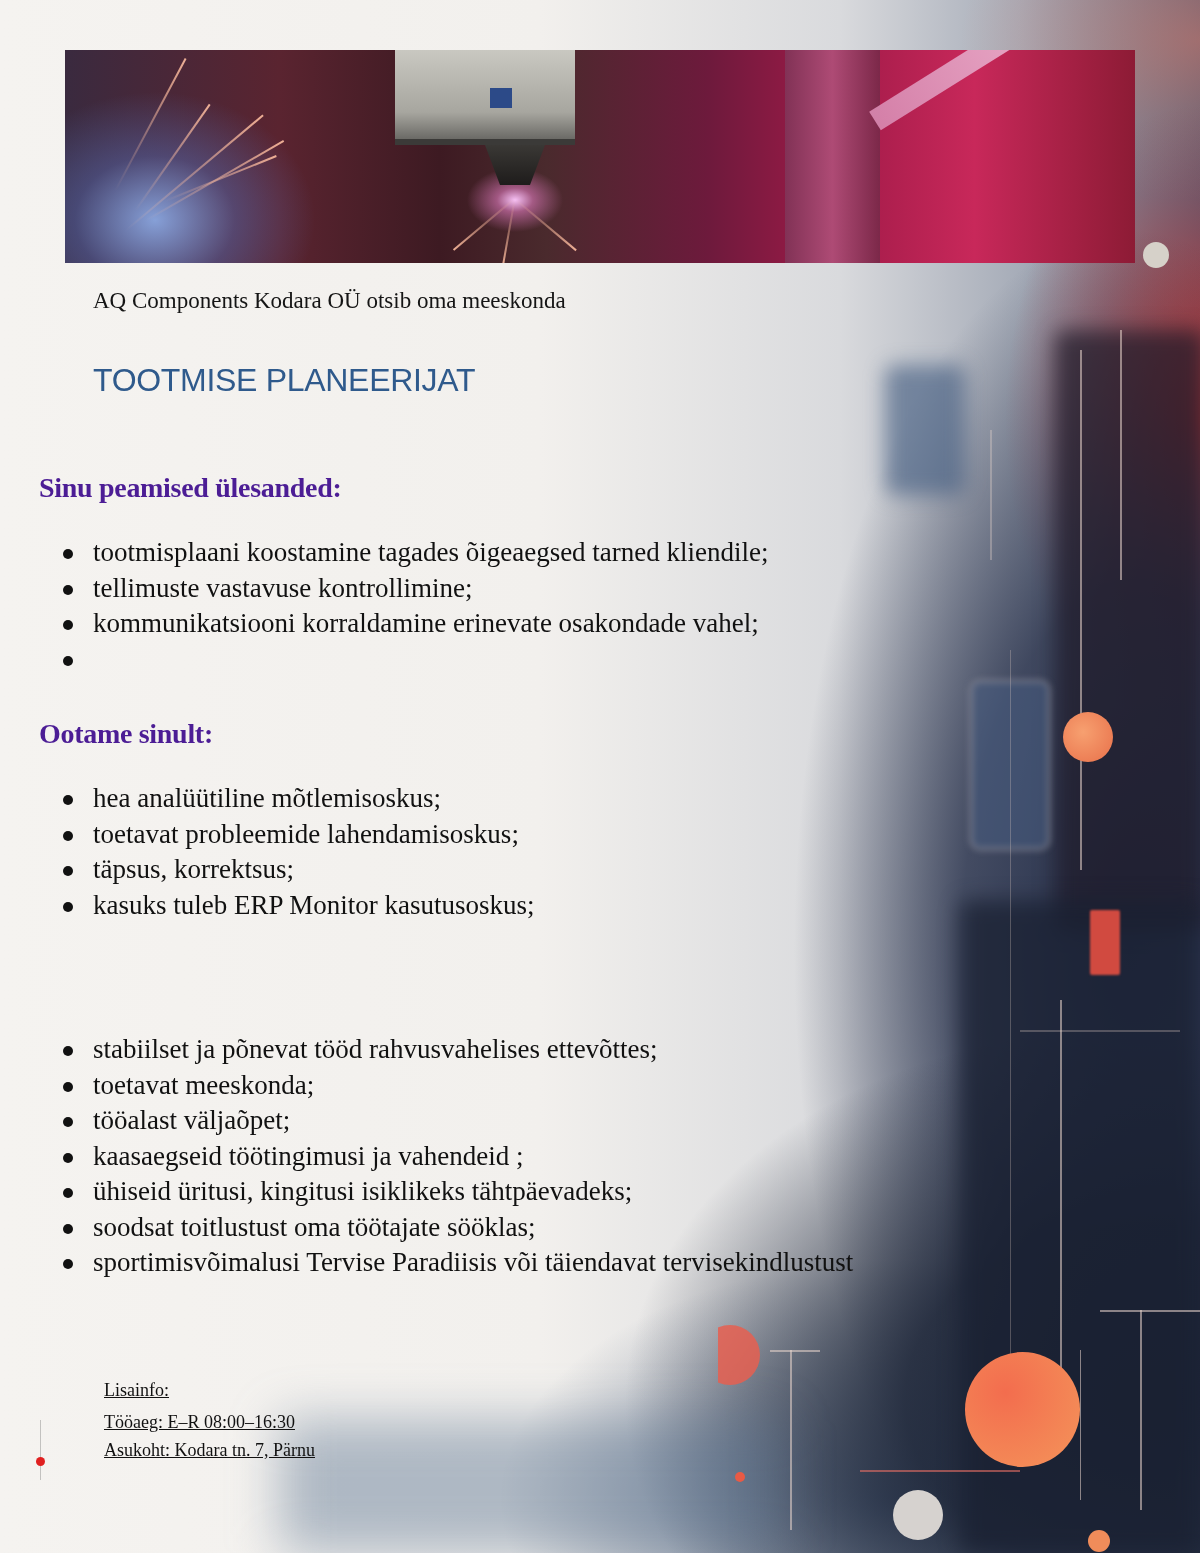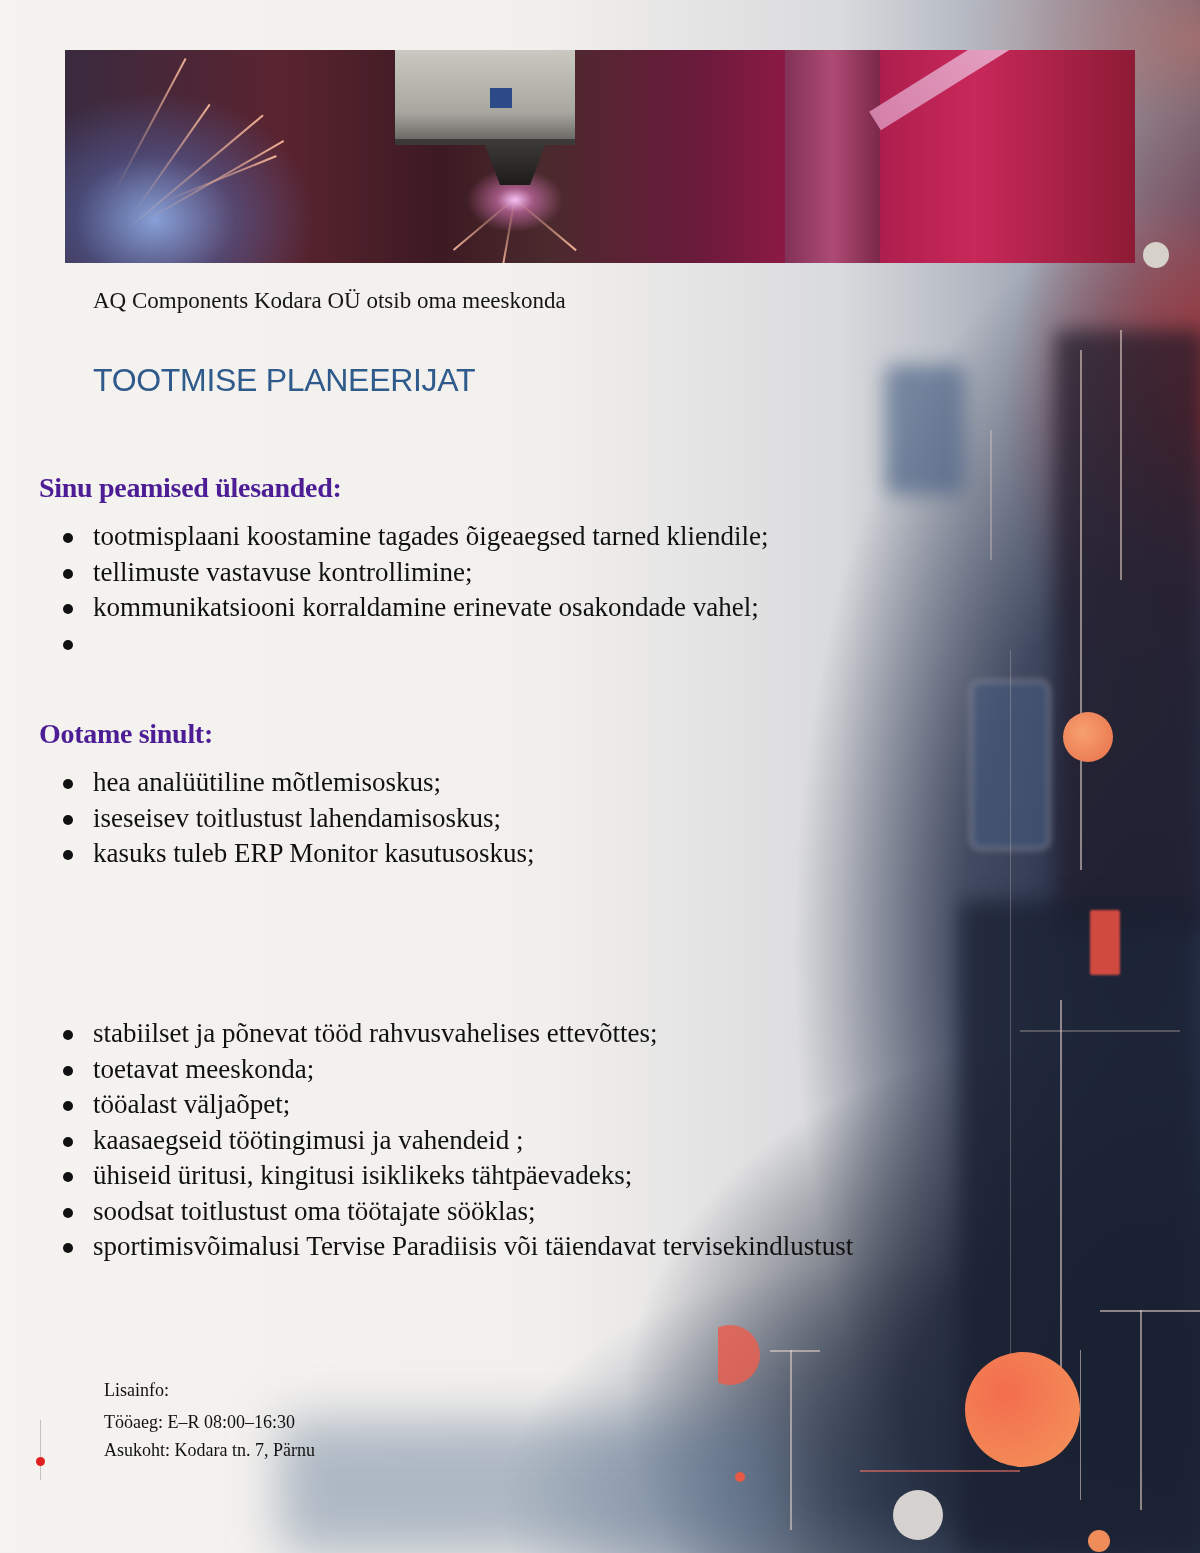--- a/index.html
+++ b/index.html
@@ -66,32 +66,32 @@
     .title {
       position: absolute; left: 93px; top: 362px;
       font-family: "Liberation Sans", "DejaVu Sans", sans-serif;
       font-weight: normal; font-size: 32px; color: #2f5a8c; letter-spacing: -0.3px;
     }
     .section { position: absolute; left: 39px; }
     .section h2 {
       font-size: 28px; font-weight: bold; color: #4c1d95;
       letter-spacing: -0.3px;
     }
-    .section ul { list-style: none; margin-top: 15px; }
+    .section ul { list-style: none; margin-top: 31px; }
     .section li {
       position: relative; padding-left: 54px;
       font-size: 27px; line-height: 35.5px; color: #111;
       white-space: nowrap;
     }
     .section li .bullet {
       position: absolute; left: 24px; top: 14px;
       width: 10px; height: 10px; border-radius: 50%; background: #111;
     }
     .info { position: absolute; left: 104px; top: 1376px; font-size: 18px; color: #111; }
-    .info div { line-height: 28px; }
+    .info div { line-height: 28px; text-decoration: underline; }
     .info .label { margin-bottom: 4px; }
   </style>
 </head>
 <body>
 
 <div class="bg">
   <div class="blob" style="left:885px;top:365px;width:80px;height:130px;background:rgba(70,95,130,0.65);"></div>
   <div class="blob" style="left:1055px;top:330px;width:150px;height:600px;background:rgba(30,25,40,0.7);"></div>
   <div class="blob" style="left:960px;top:900px;width:240px;height:653px;background:rgba(25,32,50,0.75);"></div>
   <div class="blob" style="left:280px;top:1420px;width:500px;height:133px;background:rgba(90,115,145,0.45);filter:blur(25px);"></div>
@@ -150,21 +150,22 @@
       <li><span class="bullet"></span><span>tellimuste vastavuse kontrollimine;</span></li>
       <li><span class="bullet"></span><span>kommunikatsiooni korraldamine erinevate osakondade vahel;</span></li>
       <li><span class="bullet"></span></li>
     </ul>
   </div>
 
   <div class="section" style="top:718px;">
     <h2>Ootame sinult:</h2>
     <ul>
       <li><span class="bullet"></span><span>hea analüütiline mõtlemisoskus;</span></li>
-      <li><span class="bullet"></span><span>iseseisev toitlustust lahendamisoskus;</span></li>
+      <li><span class="bullet"></span><span>toetavat probleemide lahendamisoskus;</span></li>
+      <li><span class="bullet"></span><span>täpsus, korrektsus;</span></li>
       <li><span class="bullet"></span><span>kasuks tuleb ERP Monitor kasutusoskus;</span></li>
     </ul>
   </div>
 
   <div class="section" style="top:1001px;">
     <ul>
       <li><span class="bullet"></span><span>stabiilset ja põnevat tööd rahvusvahelises ettevõttes;</span></li>
       <li><span class="bullet"></span><span>toetavat meeskonda;</span></li>
       <li><span class="bullet"></span><span>tööalast väljaõpet;</span></li>
       <li><span class="bullet"></span><span>kaasaegseid töötingimusi ja vahendeid ;</span></li>

